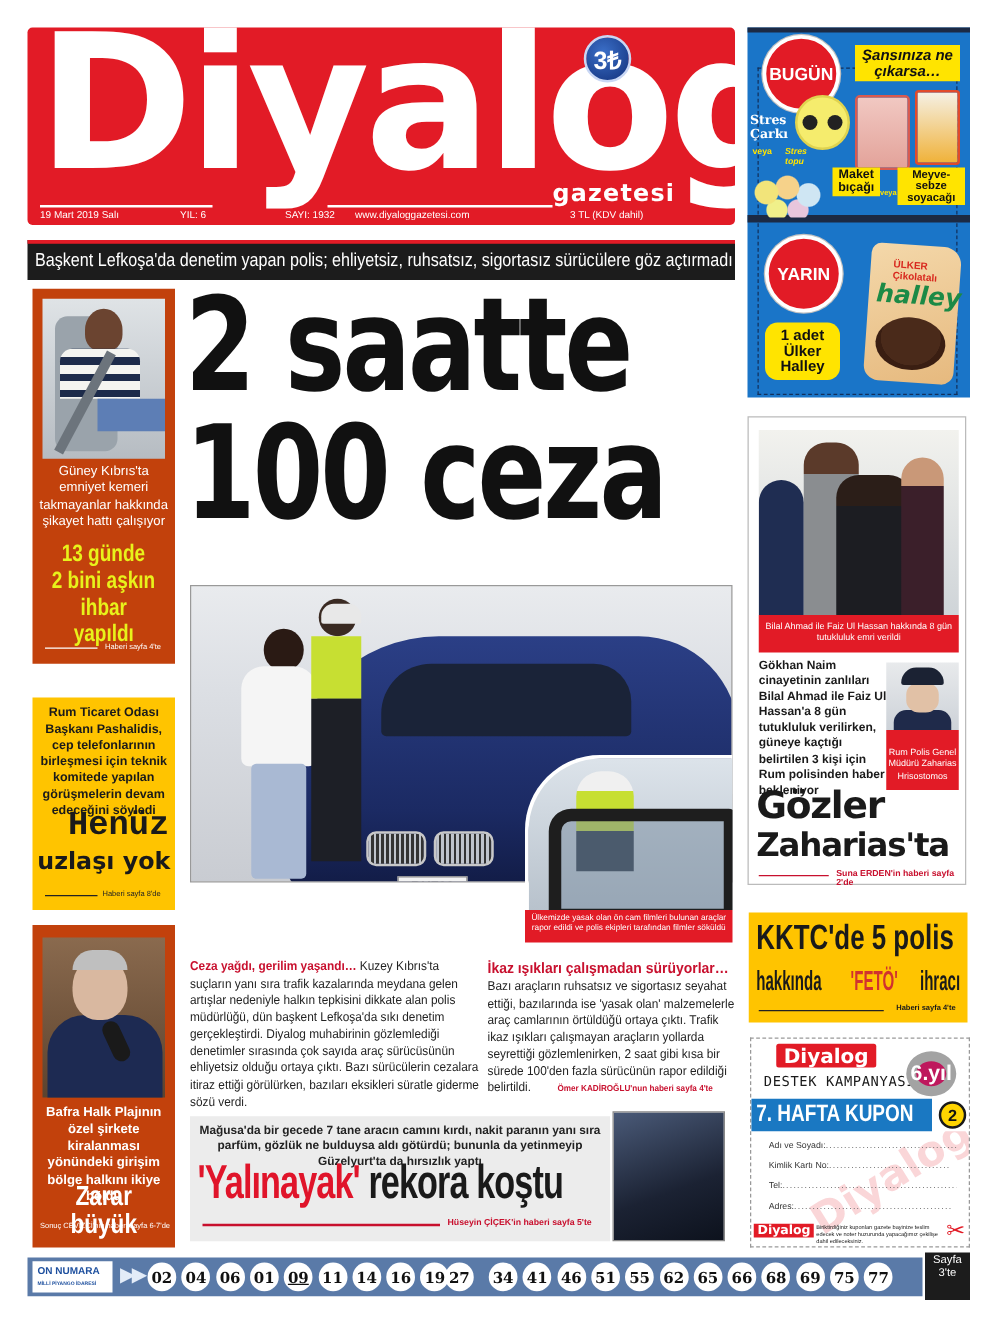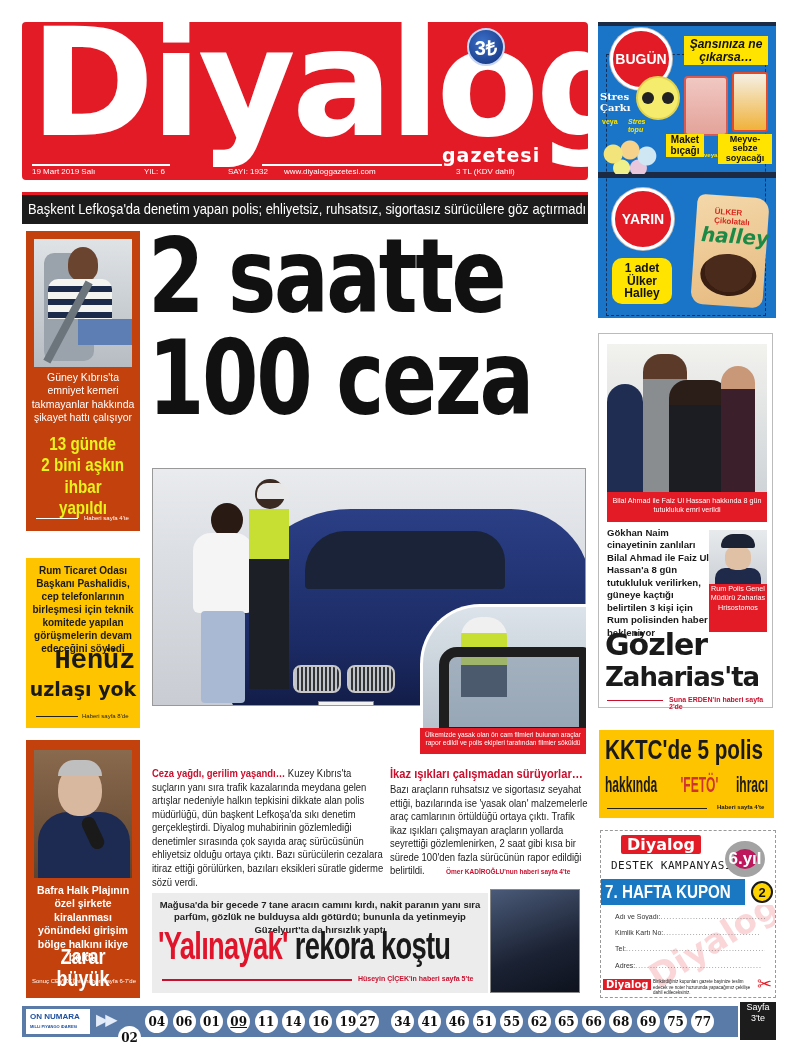--- a/index.html
+++ b/index.html
@@ -110,21 +110,21 @@
 
   #crime-box { left: 598px; top: 333px; width: 175px; height: 375px; border: 1px solid #bbb; }
   #crime-photo { position:absolute; left: 8px; top: 10px; width: 160px; height: 148px; background: linear-gradient(180deg,#f2f2ee 0%,#cfd4d8 100%); overflow:hidden; }
   .cp-man { position:absolute; border-radius: 18px 18px 0 0; }
   #crime-caption { position:absolute; left: 8px; top: 158px; width: 160px; height: 30px; background: #e21b26; color: #fff; font-size: 7.2px; text-align:center; line-height: 1.3; padding-top: 4px; }
   #crime-text { position:absolute; left: 8px; top: 193px; width: 104px; font-size: 9.6px; font-weight: bold; line-height: 1.3; }
   #police-photo { position:absolute; left: 110px; top: 196px; width: 58px; height: 54px; background: linear-gradient(180deg,#e8eaec,#cdd2d8); overflow:hidden; }
   .pol-cap { position:absolute; left: 12px; top: 4px; width: 34px; height: 14px; background:#1b2233; border-radius: 12px 12px 2px 2px; }
   .pol-face { position:absolute; left: 16px; top: 16px; width: 26px; height: 24px; background:#e1c1a6; border-radius: 40%; }
   .pol-body { position:absolute; left: 6px; top: 38px; width: 46px; height: 20px; background:#1f2a4a; border-radius: 10px 10px 0 0; }
-  #police-caption { position:absolute; left: 110px; top: 250px; width: 58px; height: 48px; background: #e21b26; color:#fff; font-size: 7.2px; text-align:center; line-height: 1.3; padding-top: 0; }
+  #police-caption { position:absolute; left: 110px; top: 250px; width: 58px; height: 48px; background: #e21b26; color:#fff; font-size: 7.2px; text-align:center; line-height: 1.3; padding-top: 13px; }
   #gozler { position:absolute; left: 6px; top: 296px; font-family: "DejaVu Sans", sans-serif; font-weight: bold; font-size: 30px; line-height: 1; letter-spacing: -1px; }
   #zaharias { position:absolute; left: 6px; top: 330px; font-family: "DejaVu Sans", sans-serif; font-weight: bold; font-size: 26px; line-height: 1; letter-spacing: -1px; white-space: nowrap; }
   #crime-line { position:absolute; left: 8px; top: 366px; width: 56px; height: 1px; background: #c8102e; }
   #crime-byline { position:absolute; left: 70px; top: 362px; }
 
   #kktc-box { left: 599px; top: 730px; width: 175px; height: 88px; background: #ffc400; }
   #kktc-h1 { position:absolute; left: 6px; top: 4px; font-weight: bold; font-size: 28px; white-space: nowrap; }
   #kktc-h1 span, #kktc-h2 span { display:inline-block; transform: scaleX(0.74); transform-origin: left top; }
   #kktc-h2 { position:absolute; left: 6px; top: 42px; font-weight: bold; font-size: 22px; white-space: nowrap; }
   #kktc-line { position:absolute; left: 8px; top: 78px; width: 100px; height: 1px; background:#222; }
@@ -339,21 +339,21 @@
   <div id="scissors">✂</div>
 </div>
 
 <div id="lottery" class="abs">
   <div id="lot-logo">
     <div id="lot-logo-top">ON NUMARA</div>
     <div id="lot-logo-bot">MİLLİ PİYANGO İDARESİ</div>
   </div>
   <div id="lot-arrows">▶▶</div>
   <div id="balls">
-      <div class="ball" style="left: 96px; margin-top: 16px;">02</div>
+      <div class="ball" style="left: 96px;">02</div>
       <div class="ball" style="left: 123.3px;">04</div>
       <div class="ball" style="left: 150.6px;">06</div>
       <div class="ball" style="left: 177.9px;">01</div>
       <div class="ball" style="left: 205.2px; text-decoration: underline;">09</div>
       <div class="ball" style="left: 232.5px;">11</div>
       <div class="ball" style="left: 259.8px;">14</div>
       <div class="ball" style="left: 287.1px;">16</div>
       <div class="ball" style="left: 314.4px;">19</div>
       <div class="ball" style="left: 334px;">27</div>
       <div class="ball" style="left: 369px;">34</div>

